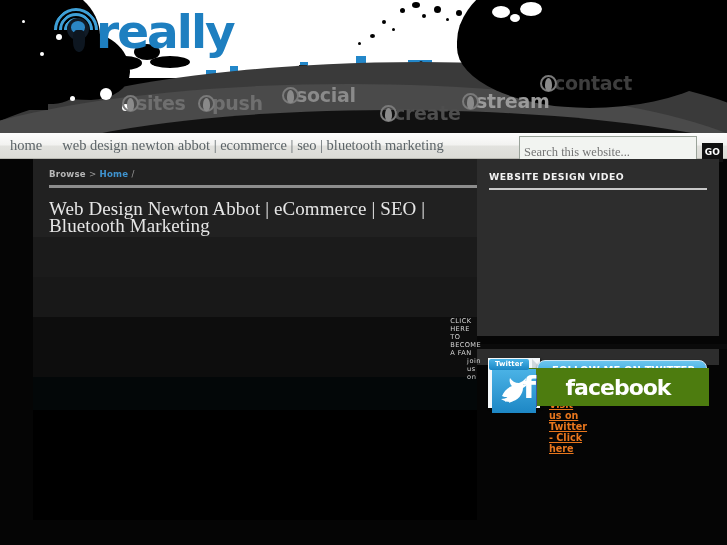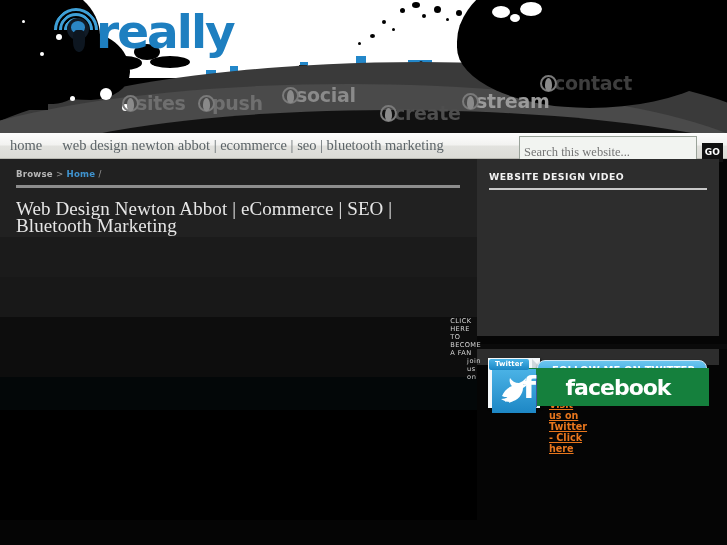--- a/index.html
+++ b/index.html
@@ -173,21 +173,21 @@
     font-family:"DejaVu Sans", sans-serif;
     font-weight:700; font-size:8.2px; letter-spacing:0.4px;
     color:#f3f3f3; text-decoration:none; white-space:nowrap;
     padding:0 14px;
   }
   .nav-secondary a:first-child{ padding-left:10px; }
 
   
   .page-body{ position:relative; width:727px; }
   .content-col{
-    position:absolute; left:0; top:0; width:477px;
+    position:absolute; left:0; top:0; width:477px;padding-left:33px;
   }
   .band-a{ background:#212121; height:78px; padding:10px 16px 0 16px; }
   .band-b{ background:#1b1b1b; height:40px; }
   .band-c{ background:#181818; height:40px; }
   .band-d{ background:#0d0d0d; height:60px; }
   .band-e{ background:#030708; height:33px; }
   .band-f{ background:#000; height:110px; }
 
   .breadcrumb{
     font-family:"DejaVu Sans", sans-serif;
@@ -292,21 +292,21 @@
     position:relative; width:226px; height:62px; margin:6px auto 0;
   }
   .fb-join{
     position:absolute; right:4px; top:0;
     font-family:"DejaVu Sans", sans-serif;
     font-size:6.6px; color:#d8d8d8; letter-spacing:0.5px;
   }
   .fb-bar{
     position:absolute; left:42px; top:11px;
     width:182px; height:38px;
-    background:#15803d;
+    background:#4d7c0f;
     display:flex; align-items:center; justify-content:center;
   }
   .fb-word{
     font-family:"DejaVu Sans", sans-serif;
     font-weight:700; font-size:22px; color:#fff;
     letter-spacing:-1px;
   }
   .fb-cube{
     position:absolute; left:8px; top:4px; width:60px; height:52px;
   }

